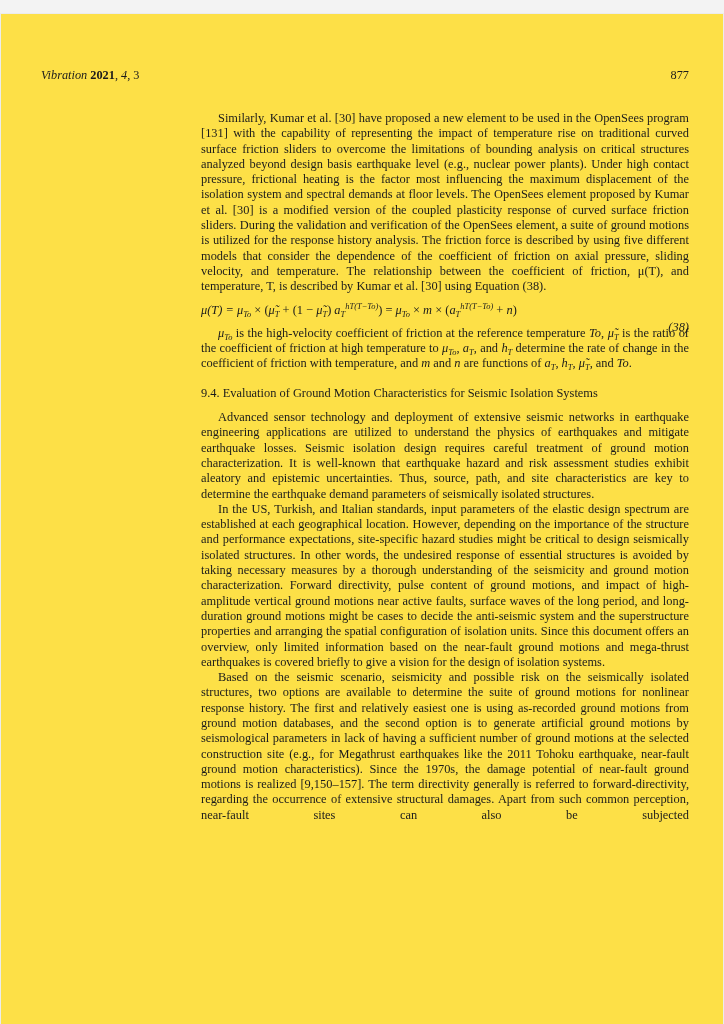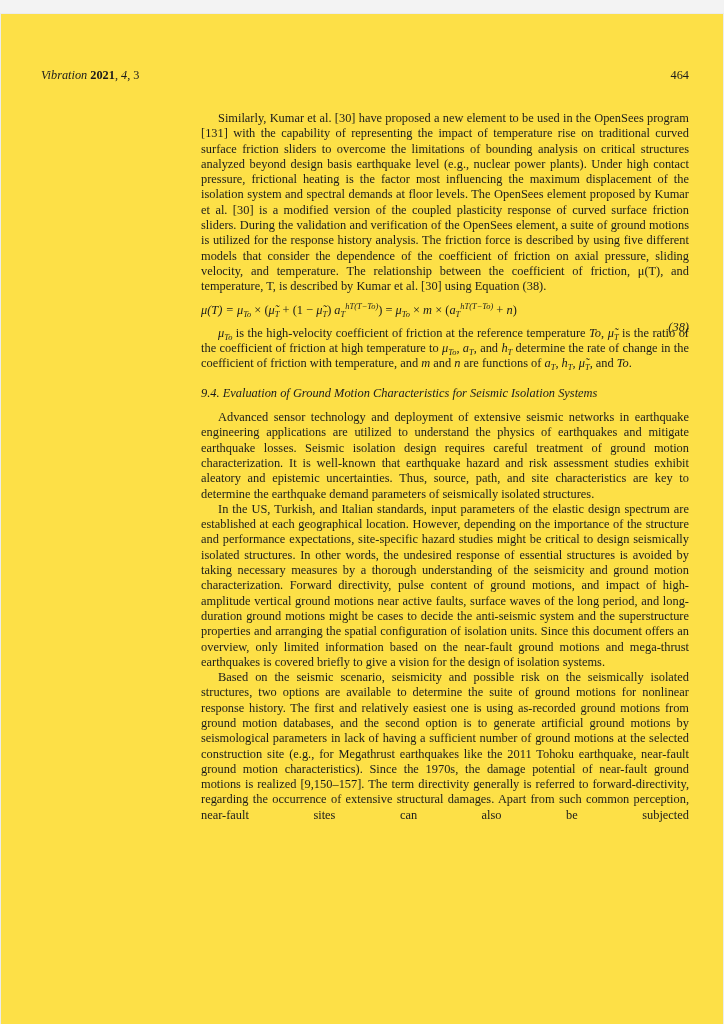--- a/index.html
+++ b/index.html
@@ -34,40 +34,39 @@
   .body-col p { margin: 0; text-indent: 17px; }
   .body-col p.noindent { text-indent: 0; }
   .body-col p.cont-last { text-align-last: justify; }
   .eq-row {
     position: relative;
     margin: 8px 0 8px 0;
     text-indent: 0;
   }
   .eq-num { position: absolute; right: 0; top: 17px; font-style: italic; }
   .section-heading {
-    font-style: italic;
     font-weight: normal;
     font-size: 12.4px;
     line-height: 15.3px;
     margin: 14px 0 9px 0;
     text-align: left;
   }
   sub { font-size: 68%; font-style: italic; line-height: 0; }
   sup { font-size: 68%; font-style: italic; line-height: 0; }
 </style>
 </head>
 <body>
 
 <div class="page">
 
   <div class="running-head">
     <div>
       <span class="ital">Vibration</span><span> </span><span class="bold">2021</span><span>, </span><span class="ital">4</span><span>, 3</span>
     </div>
-    <div>464</div>
+    <div>877</div>
   </div>
 
   <div class="body-col">
     <p>Similarly, Kumar et al. [30] have proposed a new element to be used in the OpenSees program [131] with the capability of representing the impact of temperature rise on traditional curved surface friction sliders to overcome the limitations of bounding analysis on critical structures analyzed beyond design basis earthquake level (e.g., nuclear power plants). Under high contact pressure, frictional heating is the factor most influencing the maximum displacement of the isolation system and spectral demands at floor levels. The OpenSees element proposed by Kumar et al. [30] is a modified version of the coupled plasticity response of curved surface friction sliders. During the validation and verification of the OpenSees element, a suite of ground motions is utilized for the response history analysis. The friction force is described by using five different models that consider the dependence of the coefficient of friction on axial pressure, sliding velocity, and temperature. The relationship between the coefficient of friction, μ(T), and temperature, T, is described by Kumar et al. [30] using Equation (38).</p>
 
     <div class="eq-row">
       <span><span style="font-style: italic;">μ(T) = μ</span><sub>To</sub><span> × (</span><span style="font-style: italic;">μ̃</span><sub>T</sub><span> + (1 − </span><span style="font-style: italic;">μ̃</span><sub>T</sub><span>) </span><span style="font-style: italic;">a</span><sub>T</sub><sup>hT(T−To)</sup><span>) = </span><span style="font-style: italic;">μ</span><sub>To</sub><span> × </span><span style="font-style: italic;">m</span><span> × (</span><span style="font-style: italic;">a</span><sub>T</sub><sup>hT(T−To)</sup><span> + </span><span style="font-style: italic;">n</span><span>)</span></span>
       <span class="eq-num">(38)</span>
     </div>
 

